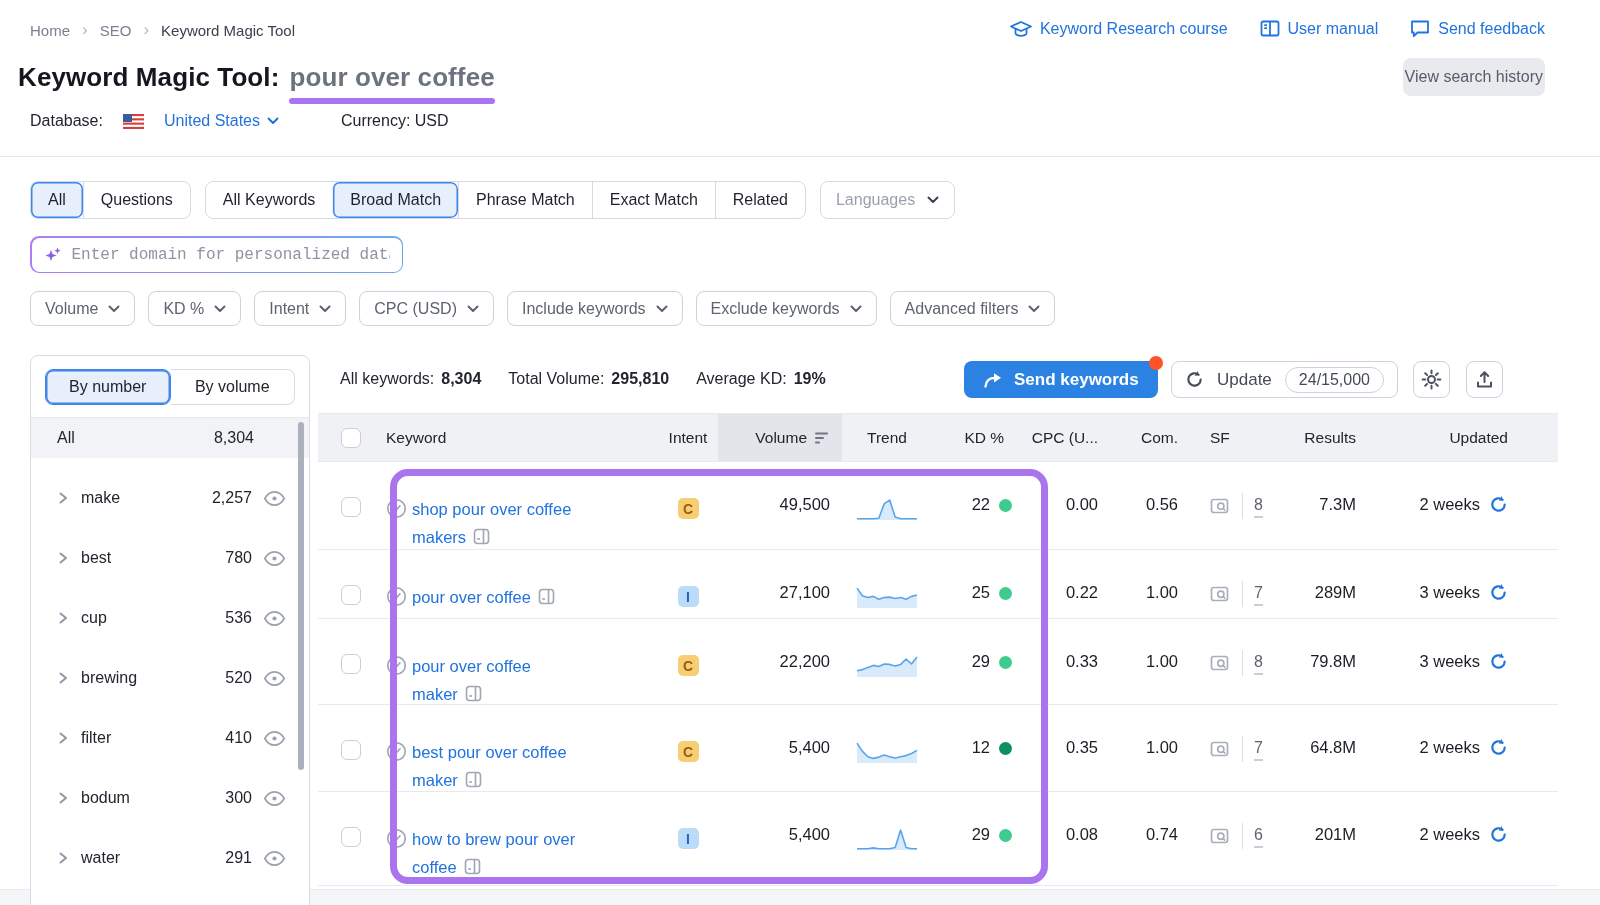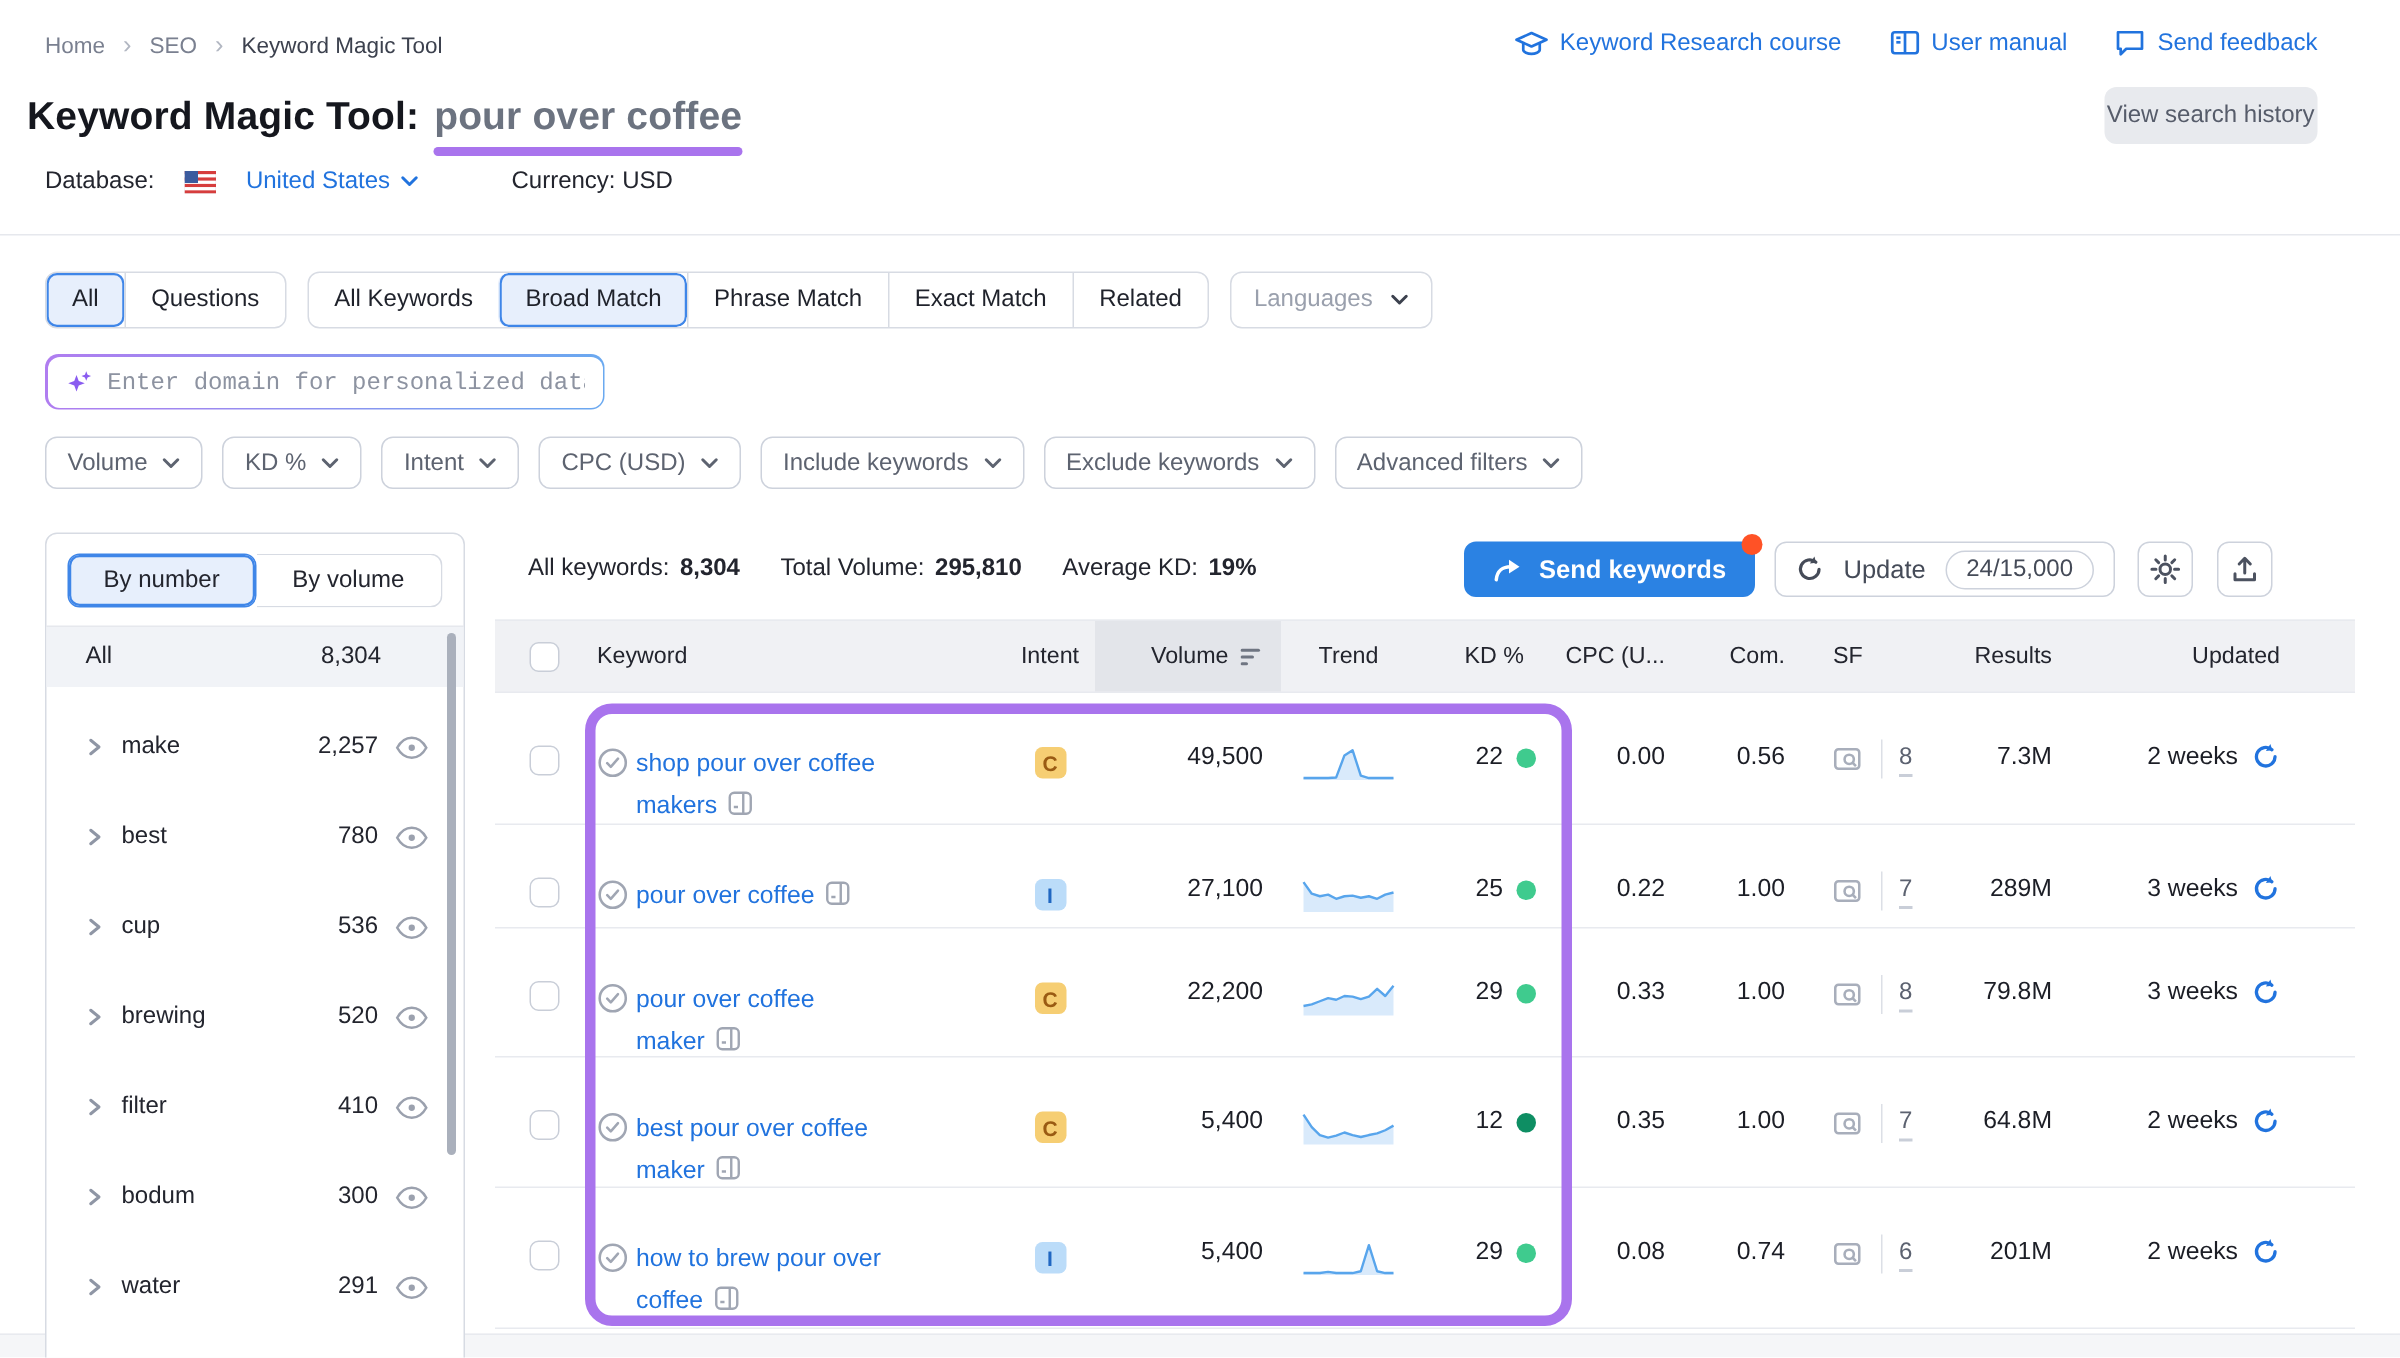--- a/index.html
+++ b/index.html
@@ -60,21 +60,21 @@
   .side-div{height:1px;background:#e6e8ed}
   .all-row{display:flex;justify-content:space-between;align-items:center;background:#f1f3f7;padding:0 55px 0 26px;height:40px;font-size:16px;color:#23252e}
   .side-items{margin-top:10px}
   .side-item{display:flex;align-items:center;height:60px;padding:0 23px 0 26px}
   .side-item .lbl{margin-left:12px;color:#23252e}
   .side-item .cnt{margin-left:auto;color:#23252e}
   .side-item .eye{margin-left:11px}
   .side-scrollbar{position:absolute;right:5px;top:66px;width:6px;height:348px;background:#aab0bc;border-radius:3px}
 
   
-  .main{position:absolute;left:330px;top:355px;width:1240px;height:533px}
+  .main{position:absolute;left:318px;top:355px;width:1240px;height:533px}
   .stats-row{position:absolute;top:0;left:0;height:48px;display:flex;align-items:center;padding-left:22px;font-size:16px;gap:27px;color:#23252e}
   .stat b{margin-left:7px}
   .send-btn{position:absolute;left:646px;top:6px;height:37px;background:#2b82e3;border:none;border-radius:8px;color:#fff;font-size:17px;font-weight:bold;display:flex;align-items:center;gap:11px;padding:0 19px}
   .send-dot{position:absolute;top:-5px;right:-5px;width:14px;height:14px;border-radius:50%;background:#ff5226}
   .update-btn{position:absolute;left:853px;top:6px;height:37px;border:1px solid #cdd2dc;border-radius:8px;background:#fff;display:flex;align-items:center;gap:13px;padding:0 13px;font-size:17px;color:#454b58}
   .quota-pill{border:1px solid #cdd2dc;border-radius:999px;padding:3px 13px;font-size:16px;color:#454b58}
   .icon-btn{position:absolute;top:6px;width:37px;height:37px;border:1px solid #cdd2dc;border-radius:8px;background:#fff;display:flex;align-items:center;justify-content:center}
   .gear-btn{left:1095px}.export-btn{left:1148px}
 
   .table-head{position:absolute;top:58px;left:0;right:0;height:49px;background:#f0f1f4;border-top:1px solid #e8eaef;border-bottom:1px solid #e8eaef;display:flex;align-items:center;font-size:15.5px;color:#23252e}

